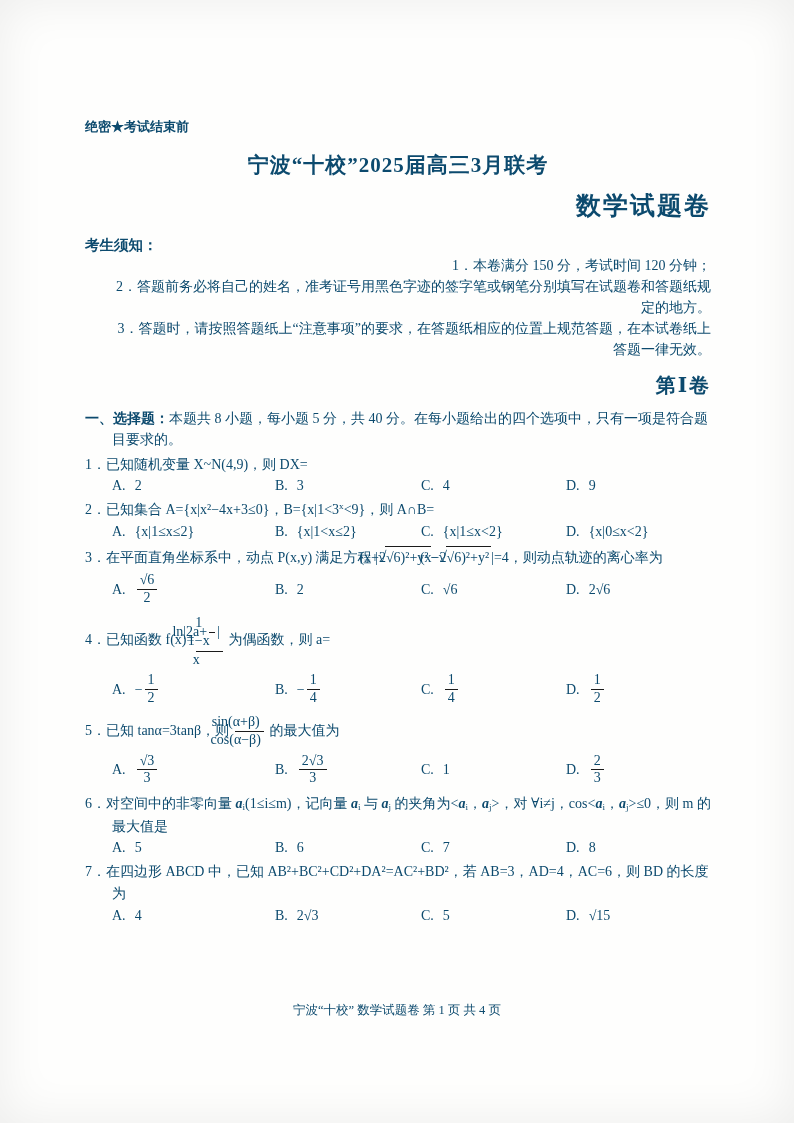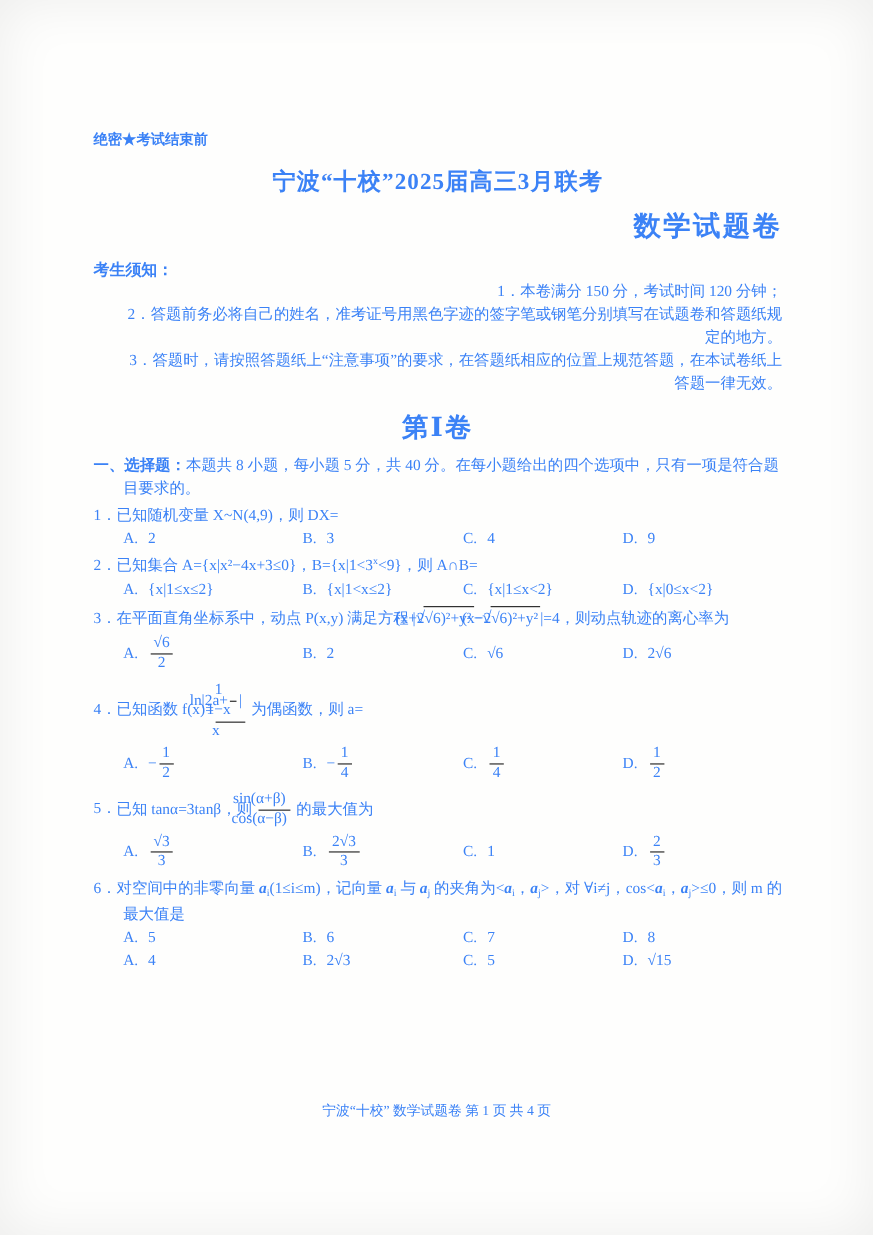--- a/index.html
+++ b/index.html
@@ -5,33 +5,33 @@
   * { box-sizing: border-box; margin: 0; padding: 0; }
   html, body { width: 794px; height: 1123px; }
   body { background: #ffffff; }
   .paper {
     position: relative;
     width: 794px; height: 1123px;
     background: #fefefd;
     box-shadow: inset 0 0 50px rgba(0,0,0,0.07);
     overflow: hidden;
     font-family: "Liberation Serif", "DejaVu Serif", serif;
-    color: #3b82f6;
+    color: #0c4a6e;
     font-size: 14px;
   }
   .content { position: absolute; left: 85px; top: 118px; width: 626px; }
 
   .secret { font-size: 13px; font-weight: bold; }
   .title { text-align: center; font-size: 21px; font-weight: bold; margin-top: 15px; letter-spacing: 1px; }
   .subtitle { text-align: right; font-size: 25px; font-weight: bold; margin-top: 10px; letter-spacing: 2px; }
 
   .notice-head { font-weight: bold; font-size: 14.5px; margin-top: 14px; }
   .notice-item { margin-left: 27px; padding-left: 19px; text-indent: -19px; line-height: 1.5; text-align: right; }
 
-  .volume { text-align: center; font-size: 24px; font-weight: bold; margin-top: 12px; letter-spacing: 2px; }
+  .volume { text-align: right; font-size: 20px; font-weight: bold; margin-top: 12px; letter-spacing: 2px; }
 
   .section-head { margin-top: 9px; padding-left: 27px; text-indent: -27px; line-height: 1.5; }
   .section-head b { font-weight: bold; }
 
   .question { margin-top: 4px; }
   .q-line { padding-left: 27px; text-indent: -27px; line-height: 1.6; }
   .options { display: grid; grid-template-columns: 163px 146px 145px auto; margin: 2px 0 5px 27px; align-items: center; }
   .opt { display: flex; align-items: center; }
   .opt-label { margin-right: 9px; }
   .opt-val { display: inline-flex; align-items: center; }
@@ -271,20 +271,21 @@
         <span class="opt">
             <span class="opt-label">D.</span>
             <span class="opt-val">
               <span>8</span>
             </span>
           </span>
       </div>
     </div>
 
     <div class="question">
+      <div class="q-line"><span class="q-num">7．</span><span class="q-text"><span>在四边形 ABCD 中，已知 AB²+BC²+CD²+DA²=AC²+BD²，若 AB=3，AD=4，AC=6，则 BD 的长度为</span></span></div>
       <div class="options">
         <span class="opt">
             <span class="opt-label">A.</span>
             <span class="opt-val">
               <span>4</span>
             </span>
           </span>
         <span class="opt">
             <span class="opt-label">B.</span>
             <span class="opt-val">

